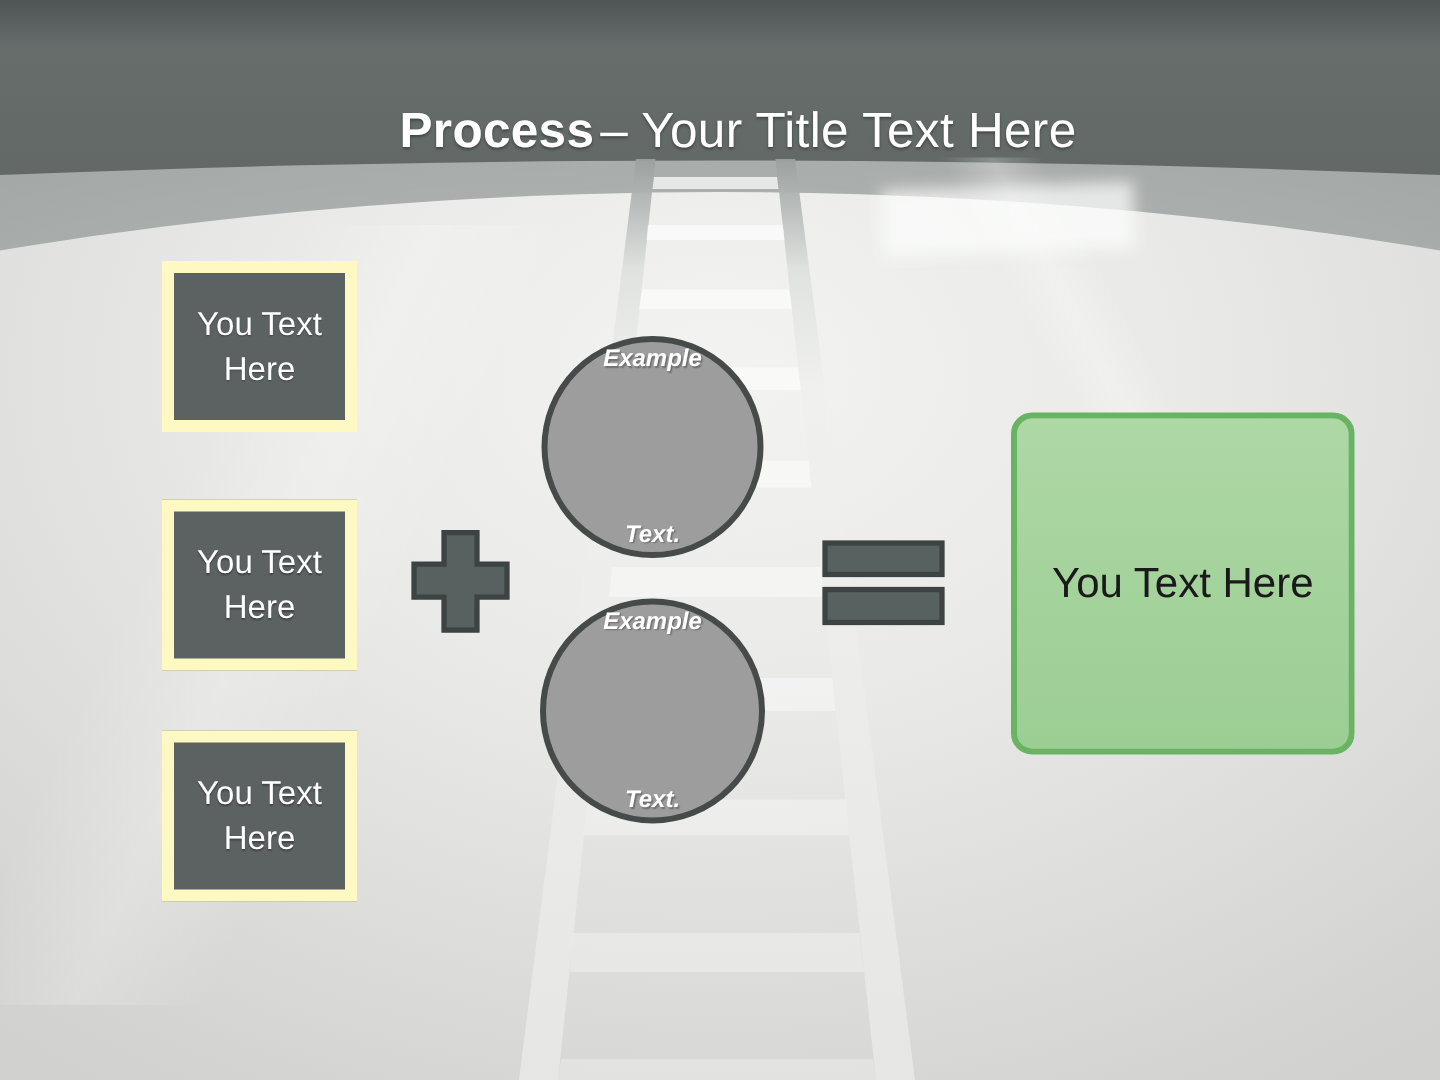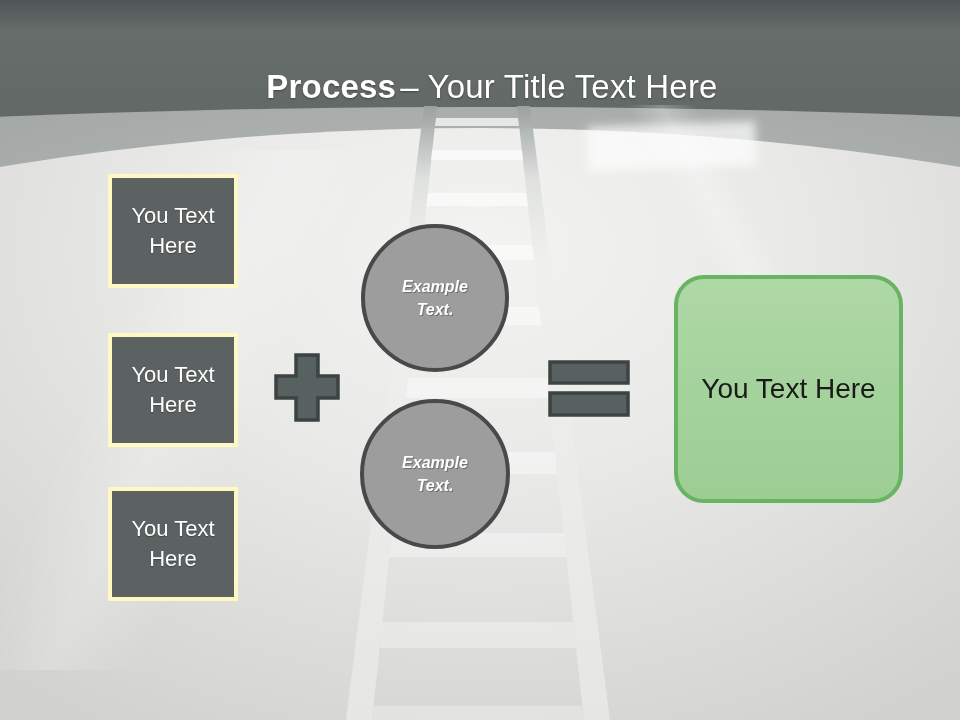--- a/index.html
+++ b/index.html
@@ -44,45 +44,45 @@
   .title{
     position:absolute;left:0;top:56px;width:960px;margin:12px;
     text-align:center;color:#ffffff;font-size:33px;font-weight:normal;
     text-shadow:0 1px 2px rgba(0,0,0,0.35);letter-spacing:0.2px;
   }
   .t-bold{font-weight:bold;}
   .t-rest{margin-left:4px;}
   
   .sq{
     position:absolute;left:108px;width:130px;height:114px;box-sizing:border-box;
-    background:#5b6261;border:4px solid #fef9c3;
+    background:#5b6261;border:8px solid #fef9c3;
     display:flex;flex-direction:column;align-items:center;justify-content:center;
     color:#ffffff;font-size:22px;line-height:30px;text-align:left;
     text-shadow:0 1px 1px rgba(0,0,0,0.3);
   }
   .sq1{top:174px;}
   .sq2{top:333px;}
   .sq3{top:487px;}
   
   .circle{
     position:absolute;box-sizing:border-box;border-radius:50%;
     background:#9d9d9d;border:4px solid #464b4a;
-    display:flex;flex-direction:column;align-items:center;justify-content:center;
+    display:flex;flex-direction:column;align-items:center;justify-content:space-between;
     color:#ffffff;font-size:16px;font-weight:bold;font-style:italic;line-height:23px;
     text-shadow:1px 1px 1px rgba(0,0,0,0.3);text-align:center;
   }
   .c1{left:361px;top:224px;width:148px;height:148px;}
   .c2{left:360px;top:399px;width:150px;height:150px;}
   .plus{position:absolute;left:273px;top:352px;}
   .equals{position:absolute;left:546px;top:358px;}
   
   .result{
     position:absolute;left:674px;top:275px;width:229px;height:228px;box-sizing:border-box;
     background:linear-gradient(180deg,#aed8a6 0%,#a4d29b 55%,#9cce94 100%);
-    border:4px solid #69b462;border-radius:30px;
+    border:4px solid #69b462;border-radius:14px;
     display:flex;align-items:center;justify-content:center;
     color:#1a1a1a;font-size:28px;
   }
 </style>
 </head>
 <body>
 
 <div class="slide">
 
   <div class="header-bg"></div>

